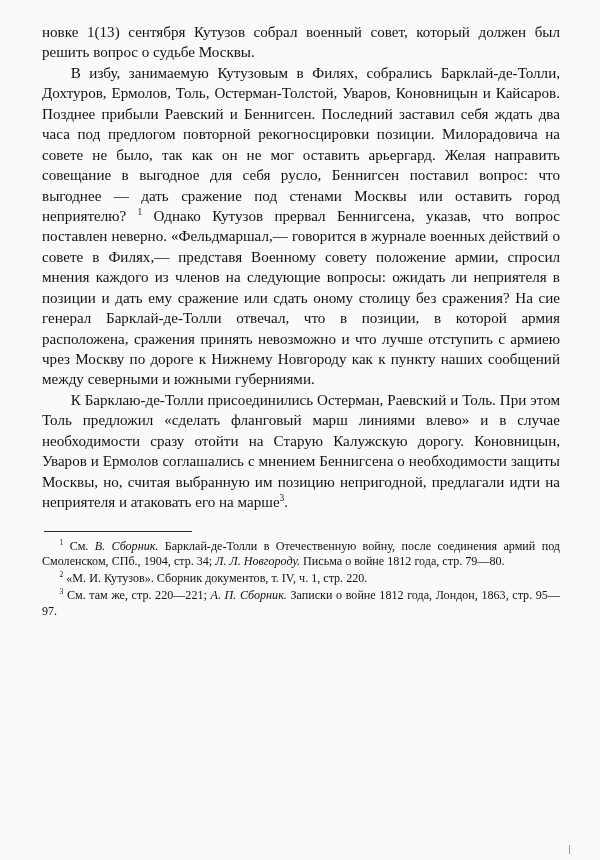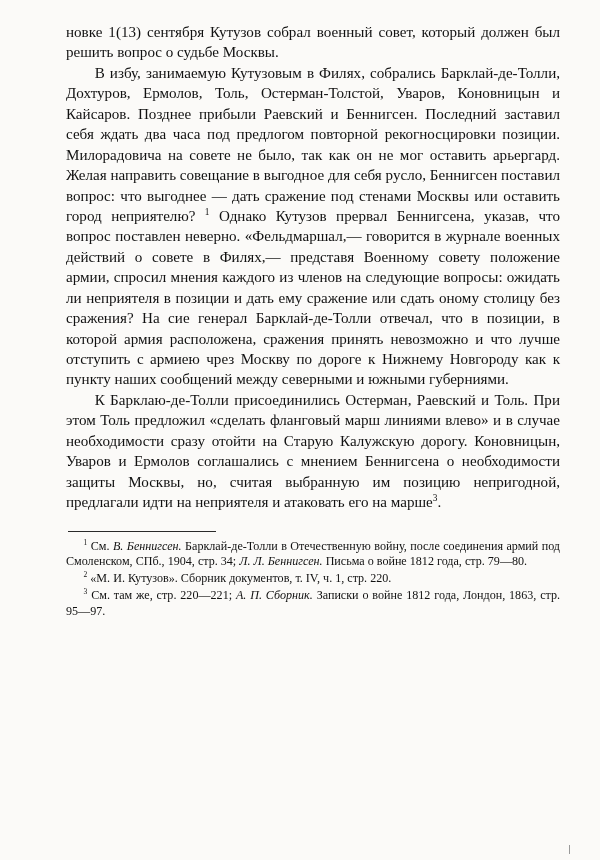--- a/index.html
+++ b/index.html
@@ -12,21 +12,21 @@
     background: #ffffff;
     font-family: "Liberation Serif", "DejaVu Serif", serif;
     color: #1a1a1a;
     overflow: hidden;
   }
   .page {
     position: relative;
     width: 600px;
     height: 860px;
     box-sizing: border-box;
-    padding: 22px 40px 0 66px;
+    padding: 22px 40px 0 42px;
     background: #fbfaf8;
   }
   .body-text {
     font-size: 15.1px;
     line-height: 1.355;
     text-align: justify;
     text-justify: inter-word;
     color: #111;
     -webkit-font-smoothing: none;
   }
@@ -87,19 +87,19 @@
 
   <div class="body-text">
     <p class="noindent">новке 1(13) сентября Кутузов собрал военный совет, который должен был решить вопрос о судьбе Москвы.</p>
     <p>В избу, занимаемую Кутузовым в Филях, собрались Барклай-де-Толли, Дохтуров, Ермолов, Толь, Остерман-Толстой, Уваров, Коновницын и Кайсаров. Позднее прибыли Раевский и Беннигсен. Последний заставил себя ждать два часа под предлогом повторной рекогносцировки позиции. Милорадовича на совете не было, так как он не мог оставить арьергард. Желая направить совещание в выгодное для себя русло, Беннигсен поставил вопрос: что выгоднее — дать сражение под стенами Москвы или оставить город неприятелю? <sup>1</sup> Однако Кутузов прервал Беннигсена, указав, что вопрос поставлен неверно. «Фельдмаршал,— говорится в журнале военных действий о совете в Филях,— представя Военному совету положение армии, спросил мнения каждого из членов на следующие вопросы: ожидать ли неприятеля в позиции и дать ему сражение или сдать оному столицу без сражения? На сие генерал Барклай-де-Толли отвечал, что в позиции, в которой армия расположена, сражения принять невозможно и что лучше отступить с армиею чрез Москву по дороге к Нижнему Новгороду как к пункту наших сообщений между северными и южными губерниями.</p>
     <p>К Барклаю-де-Толли присоединились Остерман, Раевский и Толь. При этом Толь предложил «сделать фланговый марш линиями влево» и в случае необходимости сразу отойти на Старую Калужскую дорогу. Коновницын, Уваров и Ермолов соглашались с мнением Беннигсена о необходимости защиты Москвы, но, считая выбранную им позицию непригодной, предлагали идти на неприятеля и атаковать его на марше<sup>3</sup>.</p>
   </div>
 
   <div class="notes-rule"></div>
 
   <div class="notes">
-    <p><sup>1</sup> См. <span class="it">В. Беннигсен.</span> Барклай-де-Толли в Отечественную войну, после соединения армий под Смоленском, СПб., 1904, стр. 34; <span class="it">Л. Л. Беннигсен.</span> Письма о войне 1812 года, стр. 79—80.</p>
+    <p><sup>1</sup> См. <span class="it">В. Сборник.</span> Барклай-де-Толли в Отечественную войну, после соединения армий под Смоленском, СПб., 1904, стр. 34; <span class="it">Л. Л. Новгороду.</span> Письма о войне 1812 года, стр. 79—80.</p>
     <p><sup>2</sup> «М. И. Кутузов». Сборник документов, т. IV, ч. 1, стр. 220.</p>
     <p><sup>3</sup> См. там же, стр. 220—221; <span class="it">А. П. Сборник.</span> Записки о войне 1812 года, Лондон, 1863, стр. 95—97.</p>
   </div>
 
   <div class="tick"></div>
 </div>
 
 </body></html>

